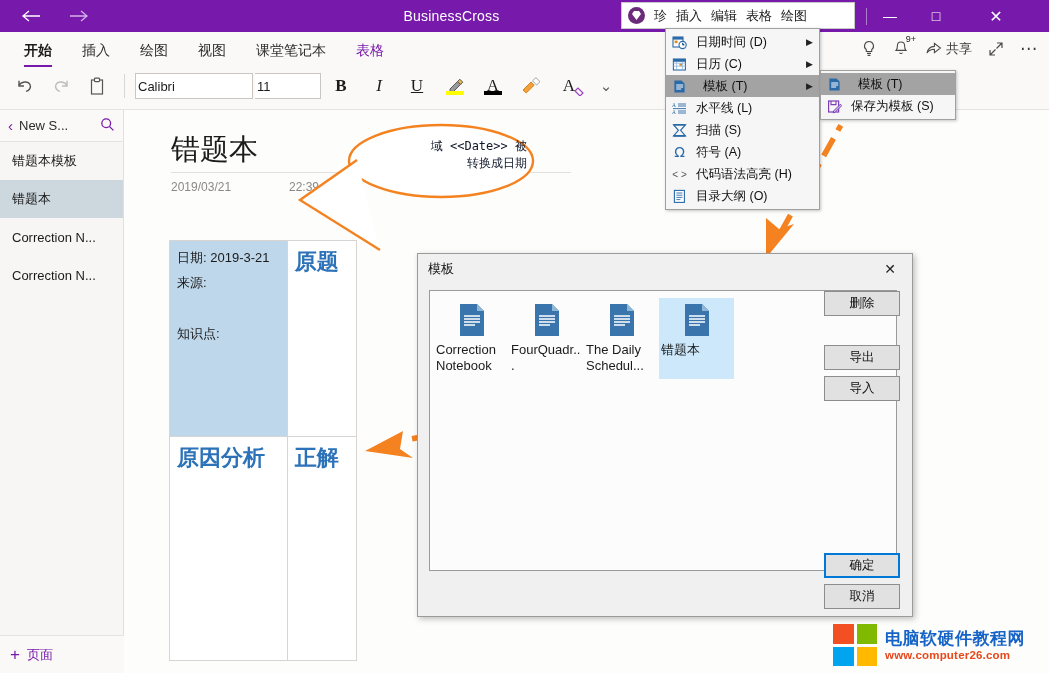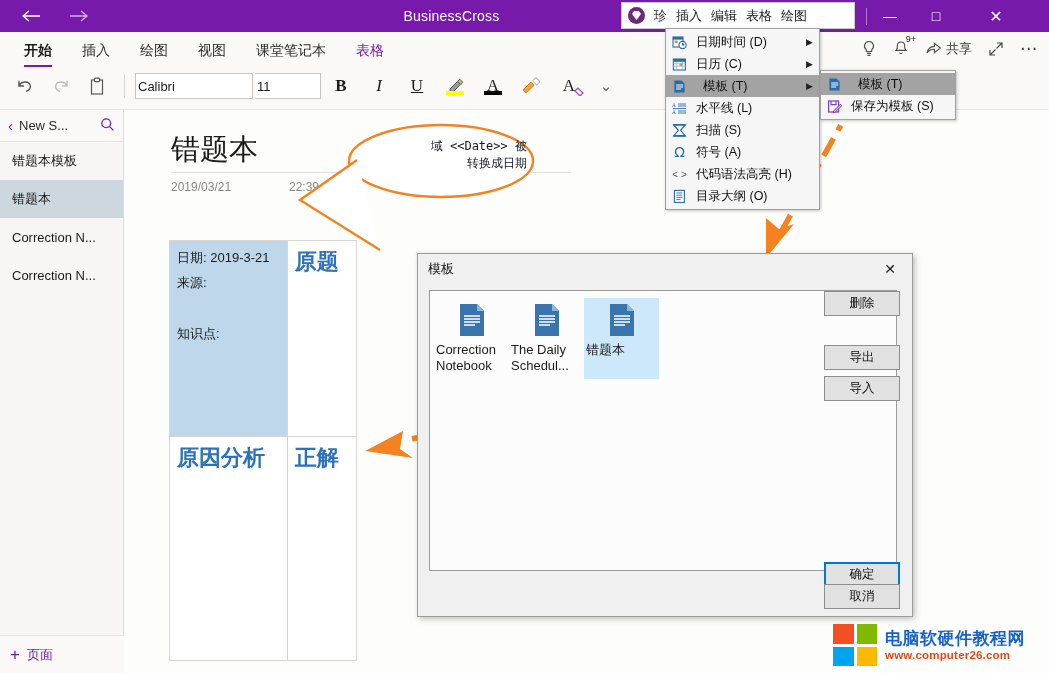--- a/index.html
+++ b/index.html
@@ -177,21 +177,21 @@
   .doc-icon { width: 28px; height: 34px; margin: 0 auto 5px auto; display:block; }
   .dlg-btn {
     position: absolute; right: 12px; width: 76px; height: 25px;
     background: #e1e1e1; border: 1px solid #8d8d8d; font-size: 12.5px; color: #101010;
     display: flex; align-items: center; justify-content: center;
   }
   .dlg-btn.focus { border: 2px solid #0078d7; }
   .b-del { top: 37px; }
   .b-exp { top: 91px; }
   .b-imp { top: 122px; }
-  .b-ok  { top: 308px; }
+  .b-ok  { top: 299px; }
   .b-cancel { top: 330px; }
 
   
   .callout { position: absolute; left: 343px; top: 122px; width: 193px; height: 77px; z-index: 20; }
   .callout svg { position: absolute; left:0; top:0; }
   .callout-text {
     position: absolute; left: 44px; top: 16px; width: 140px; text-align: right;
     font-size: 12px; color: #0f172a; line-height: 1.45;
     font-family: "DejaVu Sans Mono", monospace;
   }
@@ -526,20 +526,28 @@
           <path d="M6 13h16M6 16h16M6 19h16M6 22h11" stroke="#ffffff" stroke-width="1.5"></path>
         </svg>
         <div class="tpl-label">Correction Notebook</div>
       </div>
       <div class="tpl">
         <svg class="doc-icon" viewBox="0 0 28 34">
           <path d="M2 1h17l7 7v25H2z" fill="#3a74ad"></path>
           <path d="M19 1l7 7h-7z" fill="#8fb7d8"></path>
           <path d="M6 13h16M6 16h16M6 19h16M6 22h11" stroke="#ffffff" stroke-width="1.5"></path>
         </svg>
+        <div class="tpl-label">FourQuadr...</div>
+      </div>
+      <div class="tpl">
+        <svg class="doc-icon" viewBox="0 0 28 34">
+          <path d="M2 1h17l7 7v25H2z" fill="#3a74ad"></path>
+          <path d="M19 1l7 7h-7z" fill="#8fb7d8"></path>
+          <path d="M6 13h16M6 16h16M6 19h16M6 22h11" stroke="#ffffff" stroke-width="1.5"></path>
+        </svg>
         <div class="tpl-label">The Daily Schedul...</div>
       </div>
       <div class="tpl selected">
         <svg class="doc-icon" viewBox="0 0 28 34">
           <path d="M2 1h17l7 7v25H2z" fill="#3a74ad"></path>
           <path d="M19 1l7 7h-7z" fill="#8fb7d8"></path>
           <path d="M6 13h16M6 16h16M6 19h16M6 22h11" stroke="#ffffff" stroke-width="1.5"></path>
         </svg>
         <div class="tpl-label">错题本</div>
       </div>

